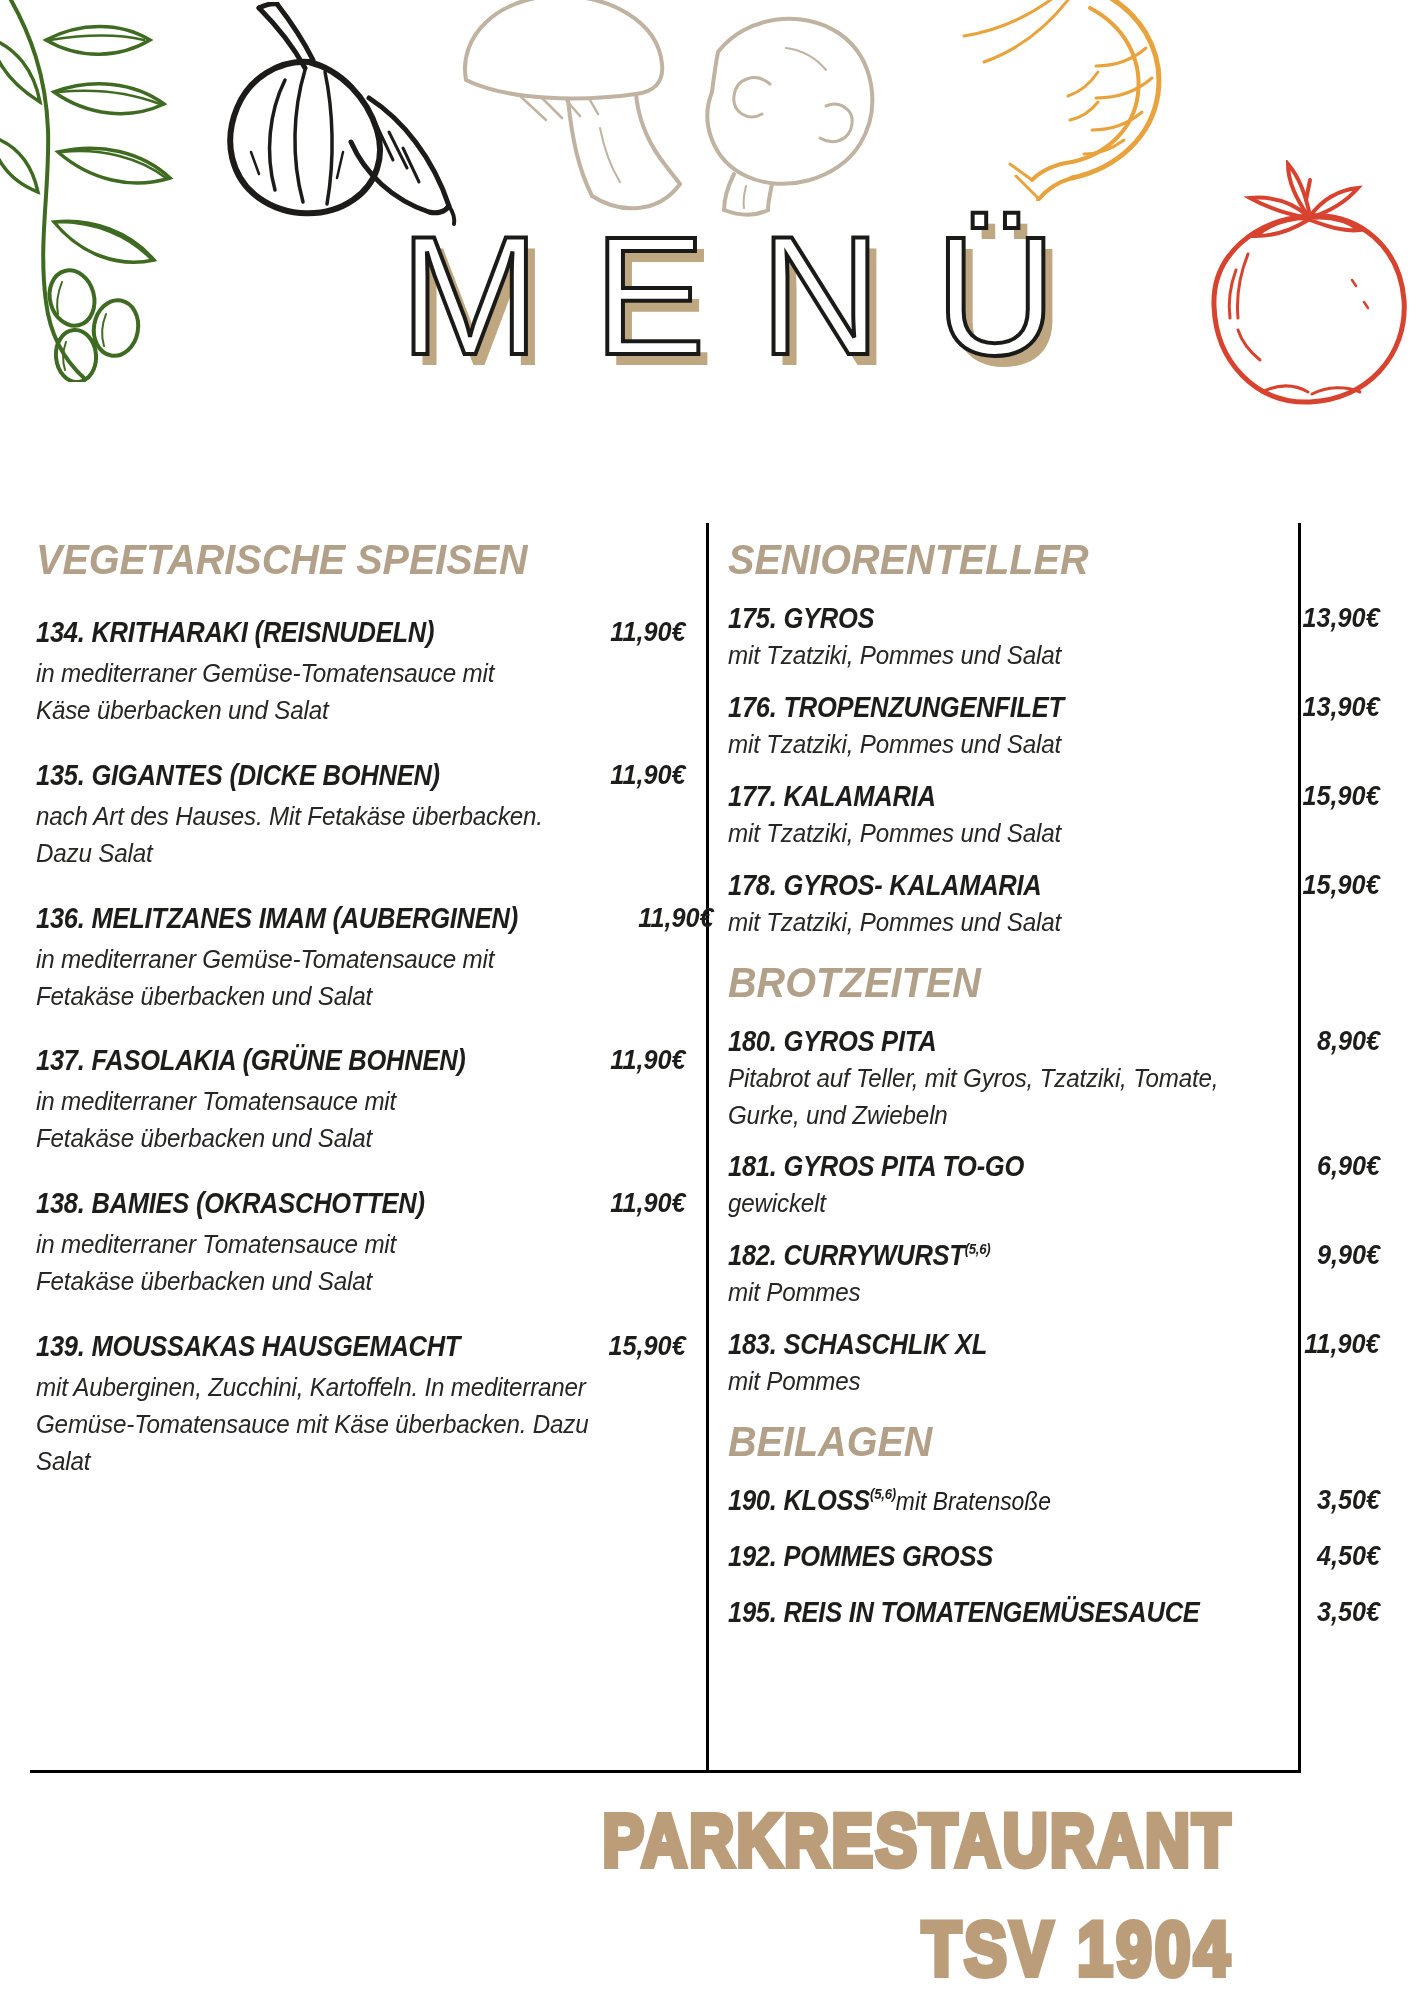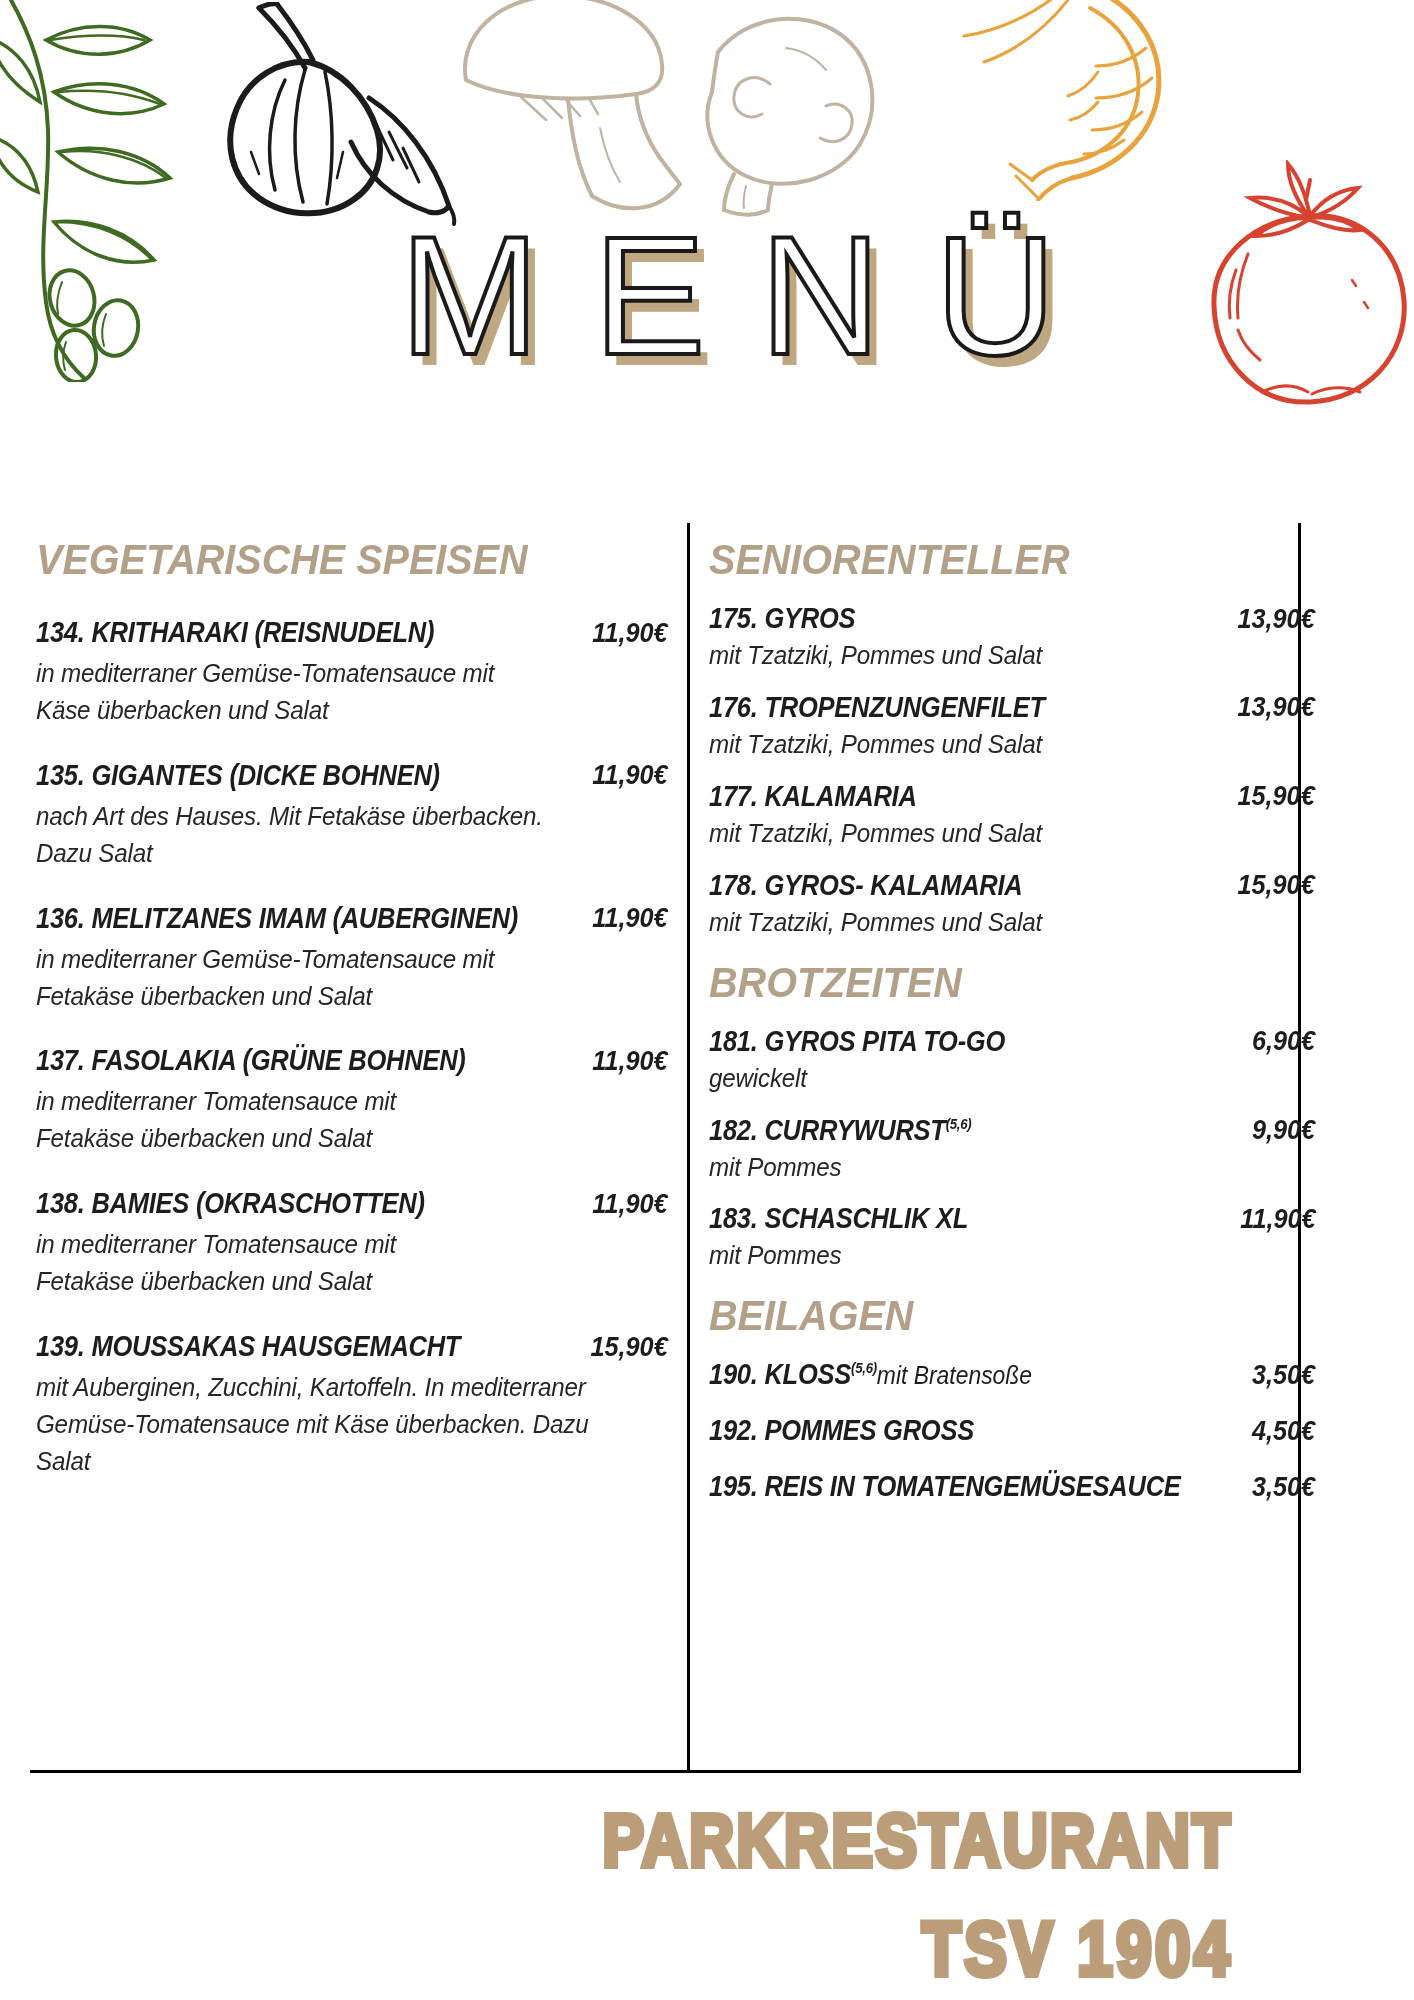--- a/index.html
+++ b/index.html
@@ -32,21 +32,21 @@
   .col h2{
     margin:0 0 32px 0;font-size:43px;font-weight:700;color:#b2a089;
     letter-spacing:0px;transform:scaleX(0.92);transform-origin:left;
     white-space:nowrap;
   }
   .col-right h2{margin-bottom:18px;}
   .col-right section + section h2{margin-top:12px;}
   .menu-item{margin-bottom:30px;}
   .col-right .menu-item{margin-bottom:17px;}
   .col-right .sec-beilagen .menu-item{margin-bottom:23px;}
-  .item-row{display:flex;justify-content:space-between;align-items:center;}
+  .item-row{display:flex;justify-content:space-between;align-items:flex-start;gap:46px;}
   .item-title{
     font-size:29px;font-weight:700;color:#1d1d1b;white-space:nowrap;
     transform:scaleX(0.88);transform-origin:left;letter-spacing:-0.3px;
   }
   .item-title sup{font-size:15px;font-weight:700;}
   .item-suffix{font-weight:400;font-size:26px;letter-spacing:0;}
   .item-price{
     font-size:28px;font-weight:700;color:#1d1d1b;white-space:nowrap;
     transform:scaleX(0.9);transform-origin:right;
   }
@@ -267,20 +267,28 @@
               <span class="item-title"><span>178. GYROS- KALAMARIA</span></span>
               <span class="item-price">15,90€</span>
             </div>
             <div class="item-desc">mit Tzatziki, Pommes und Salat</div>
           </div>
         </section>
         <section>
           <h2>BROTZEITEN</h2>
           <div class="menu-item">
             <div class="item-row">
+              <span class="item-title"><span>180. GYROS PITA</span></span>
+              <span class="item-price">8,90€</span>
+            </div>
+            <div class="item-desc">Pitabrot auf Teller, mit Gyros, Tzatziki, Tomate,
+Gurke, und Zwiebeln</div>
+          </div>
+          <div class="menu-item">
+            <div class="item-row">
               <span class="item-title"><span>181. GYROS PITA TO-GO</span></span>
               <span class="item-price">6,90€</span>
             </div>
             <div class="item-desc">gewickelt</div>
           </div>
           <div class="menu-item">
             <div class="item-row">
               <span class="item-title"><span>182. CURRYWURST</span><sup>(5,6)</sup></span>
               <span class="item-price">9,90€</span>
             </div>

